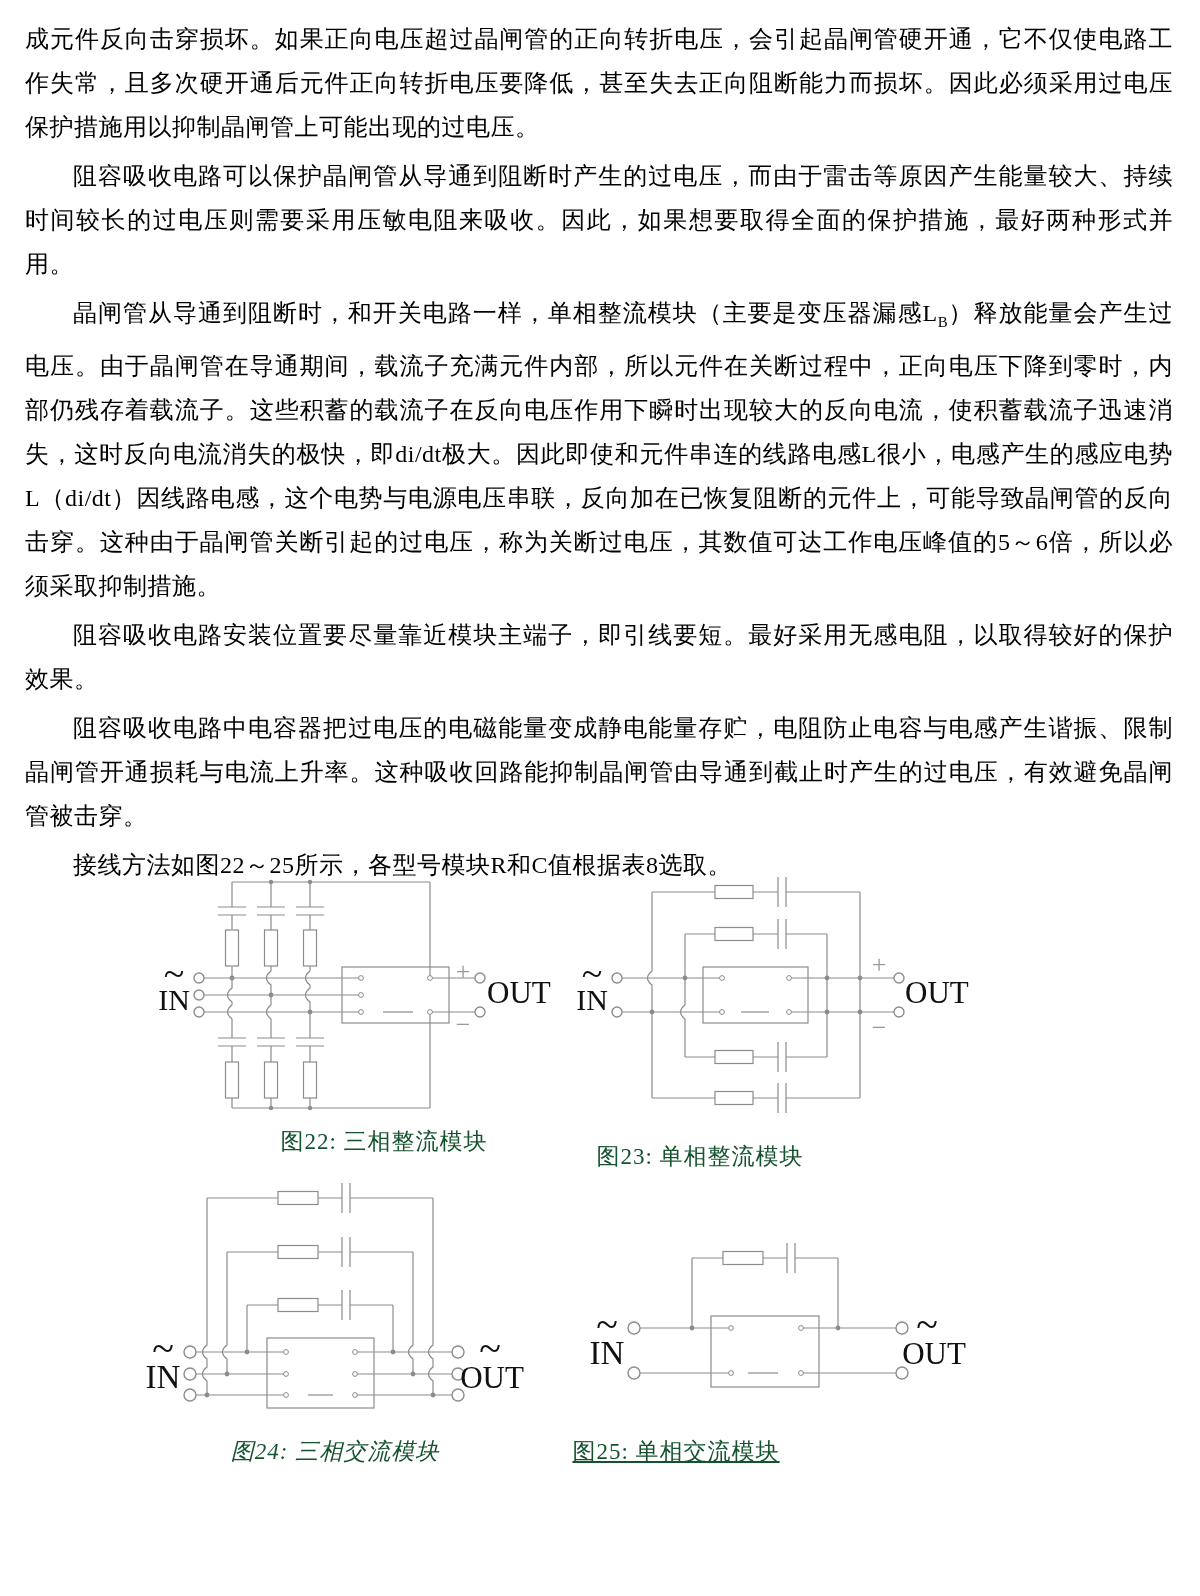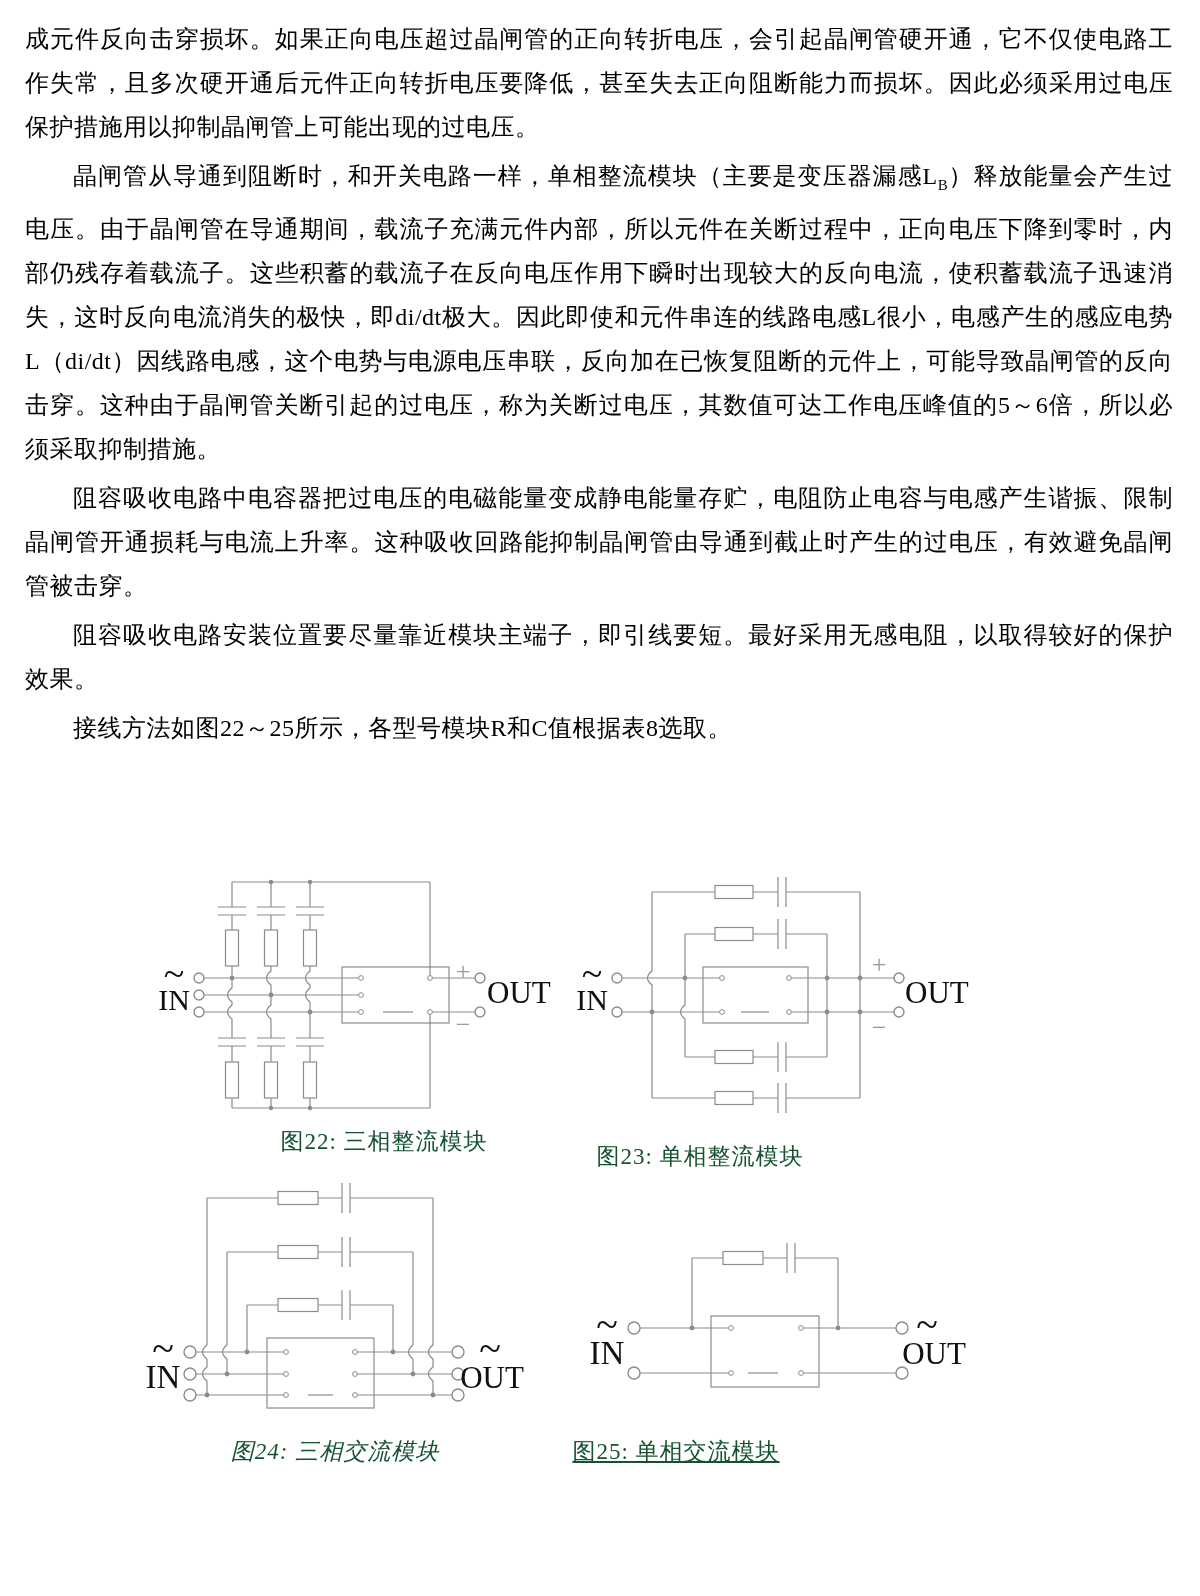--- a/index.html
+++ b/index.html
@@ -33,23 +33,24 @@
   .pin{fill:#ffffff;stroke:#8c8c8c;stroke-width:1;}
   .terminal{fill:#ffffff;stroke:#8c8c8c;stroke-width:1.4;}
   .io-label{fill:#111;}
   .sign-label{fill:#9a9a9a;}
 </style>
 </head>
 <body>
 
 <div class="text-block">
   <p class="para-noindent">成元件反向击穿损坏。如果正向电压超过晶闸管的正向转折电压，会引起晶闸管硬开通，它不仅使电路工作失常，且多次硬开通后元件正向转折电压要降低，甚至失去正向阻断能力而损坏。因此必须采用过电压保护措施用以抑制晶闸管上可能出现的过电压。</p>
+  <p class="para-indent">阻容吸收电路可以保护晶闸管从导通到阻断时产生的过电压，而由于雷击等原因产生能量较大、持续时间较长的过电压则需要采用压敏电阻来吸收。因此，如果想要取得全面的保护措施，最好两种形式并用。</p>
   <p class="para-indent"><span>晶闸管从导通到阻断时，和开关电路一样，单相整流模块（主要是变压器漏感L</span><sub>B</sub><span>）释放能量会产生过电压。由于晶闸管在导通期间，载流子充满元件内部，所以元件在关断过程中，正向电压下降到零时，内部仍残存着载流子。这些积蓄的载流子在反向电压作用下瞬时出现较大的反向电流，使积蓄载流子迅速消失，这时反向电流消失的极快，即di/dt极大。因此即使和元件串连的线路电感L很小，电感产生的感应电势L（di/dt）因线路电感，这个电势与电源电压串联，反向加在已恢复阻断的元件上，可能导致晶闸管的反向击穿。这种由于晶闸管关断引起的过电压，称为关断过电压，其数值可达工作电压峰值的5～6倍，所以必须采取抑制措施。</span></p>
+  <p class="para-indent">阻容吸收电路安装位置要尽量靠近模块主端子，即引线要短。最好采用无感电阻，以取得较好的保护效果。</p>
   <p class="para-indent">阻容吸收电路中电容器把过电压的电磁能量变成静电能量存贮，电阻防止电容与电感产生谐振、限制晶闸管开通损耗与电流上升率。这种吸收回路能抑制晶闸管由导通到截止时产生的过电压，有效避免晶闸管被击穿。</p>
-  <p class="para-indent">阻容吸收电路安装位置要尽量靠近模块主端子，即引线要短。最好采用无感电阻，以取得较好的保护效果。</p>
   <p class="para-indent">接线方法如图22～25所示，各型号模块R和C值根据表8选取。</p>
 </div>
 
 <svg class="diagram-layer" viewBox="0 0 1200 1596">
 
   <g>
     <g class="circuit">
 
       <path d="M204 978 H361 M204 995 H361 M204 1012 H361"></path>
 

